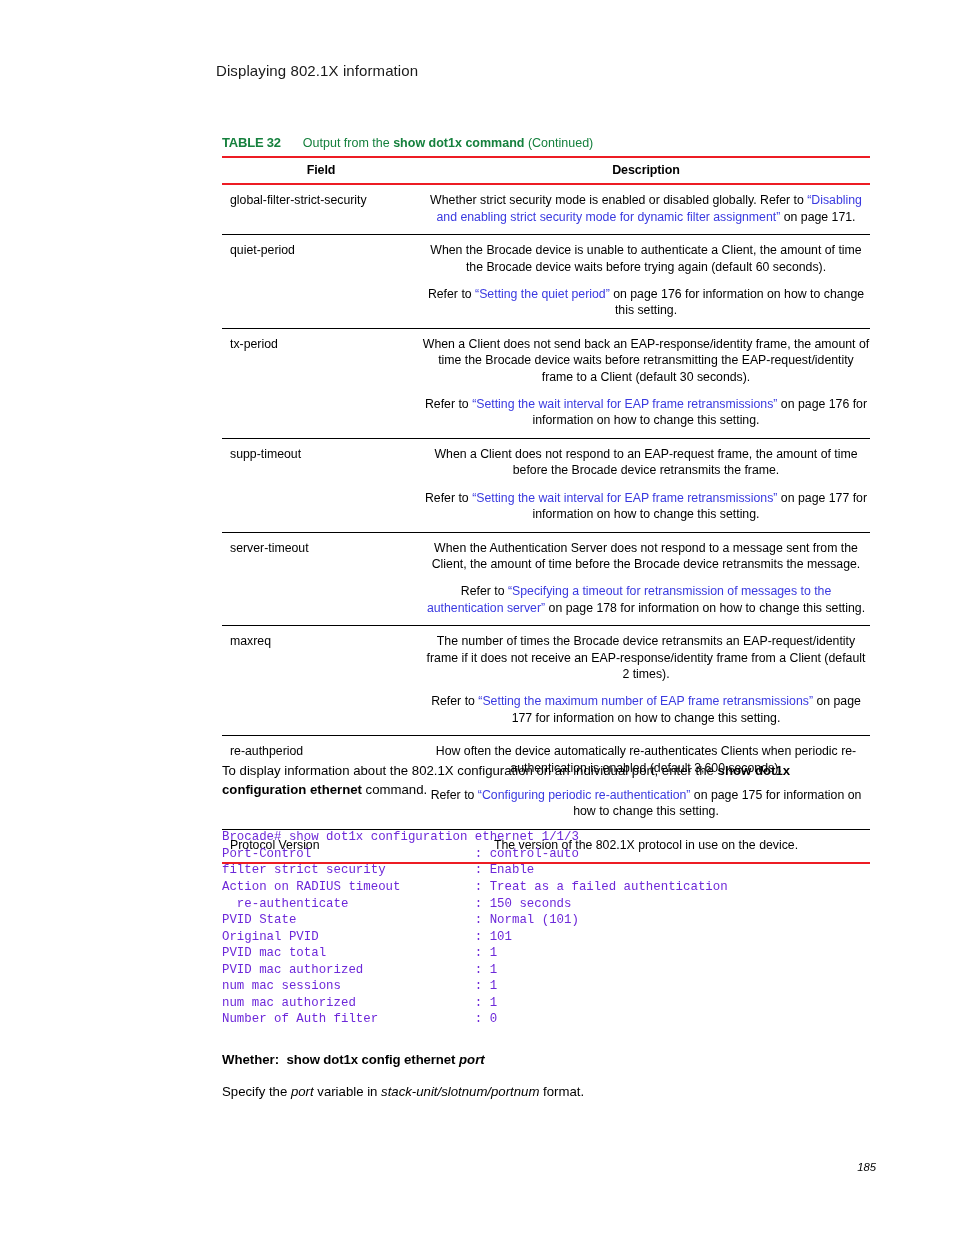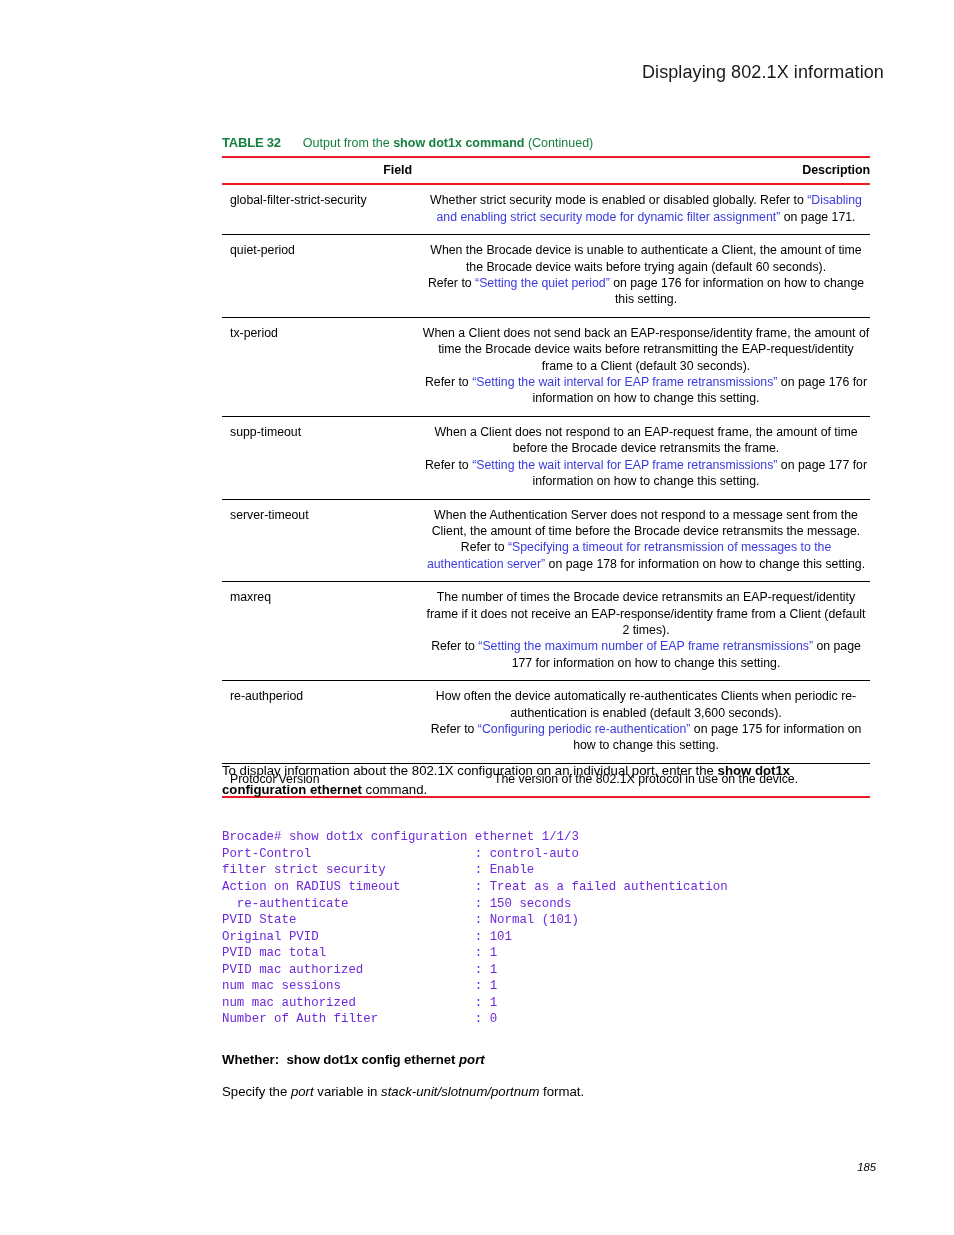--- a/index.html
+++ b/index.html
@@ -20,25 +20,24 @@
     position: absolute;
     left: 0; top: 0;
     width: 954px;
     height: 1235px;
     overflow: hidden;
   }
 
   
   .running-header {
     position: absolute;
-    left: 236px;
+    left: 216px;
     top: 62px;
     width: 648px;
-    text-align: right;
-    font-size: 18px;
+    font-size: 15px;
     letter-spacing: .1px;
     color: #1a1a1a;
   }
 
   
   .table-caption {
     position: absolute;
     left: 222px;
     top: 135px;
     width: 648px;
@@ -65,21 +64,21 @@
     top: 156px;
     width: 648px;
     border-collapse: collapse;
     font-size: 12.3px;
     line-height: 16.4px;
   }
   .doc-table col.c-field { width: 190px; }
   .doc-table col.c-desc  { width: 458px; }
 
   .doc-table thead th {
-    text-align: right;
+    text-align: center;
     font-weight: bold;
     font-size: 12.5px;
     padding: 4px 0 5px 8px;
     border-top: 2.2px solid #ed1c24;
     border-bottom: 2.2px solid #ed1c24;
     letter-spacing: -.1px;
     vertical-align: top;
     margin-top: 24px;
   }
   .doc-table thead th.desc-h { padding-left: 10px; }
@@ -99,21 +98,21 @@
     padding-right: 0px;
     text-align: center;
   }
   .doc-table tbody tr:last-child td {
     border-bottom: 2.2px solid #ed1c24;
   }
   .lnk {
     color: #3a3ae0;
   }
   .desc-p { margin: 0; }
-  .desc-p + .desc-p { margin-top: 0px; }
+  .desc-p + .desc-p { margin-top: 11px; }
 
   
   .body-para {
     position: absolute;
     left: 222px;
     top: 761px;
     width: 648px;
     font-size: 13.2px;
     line-height: 19px;
   }

